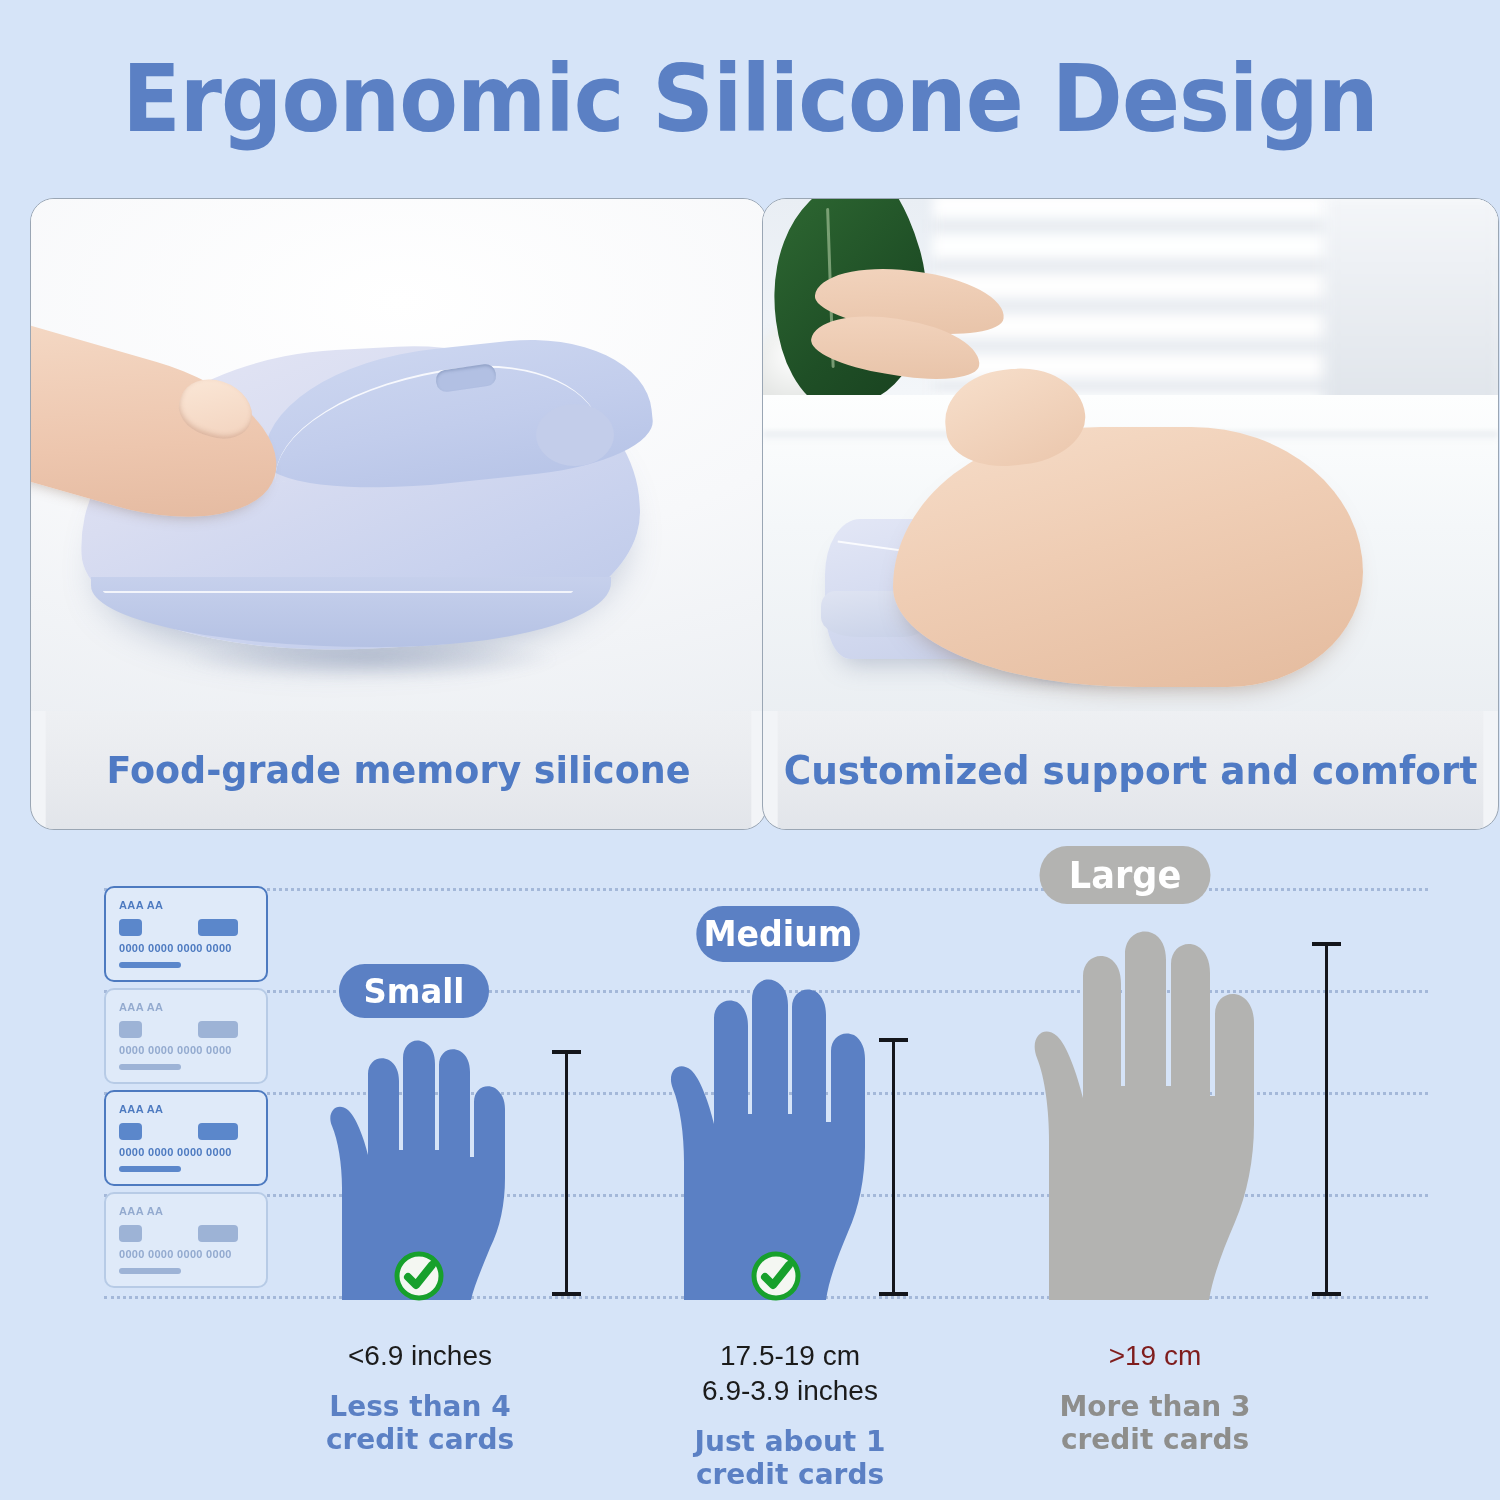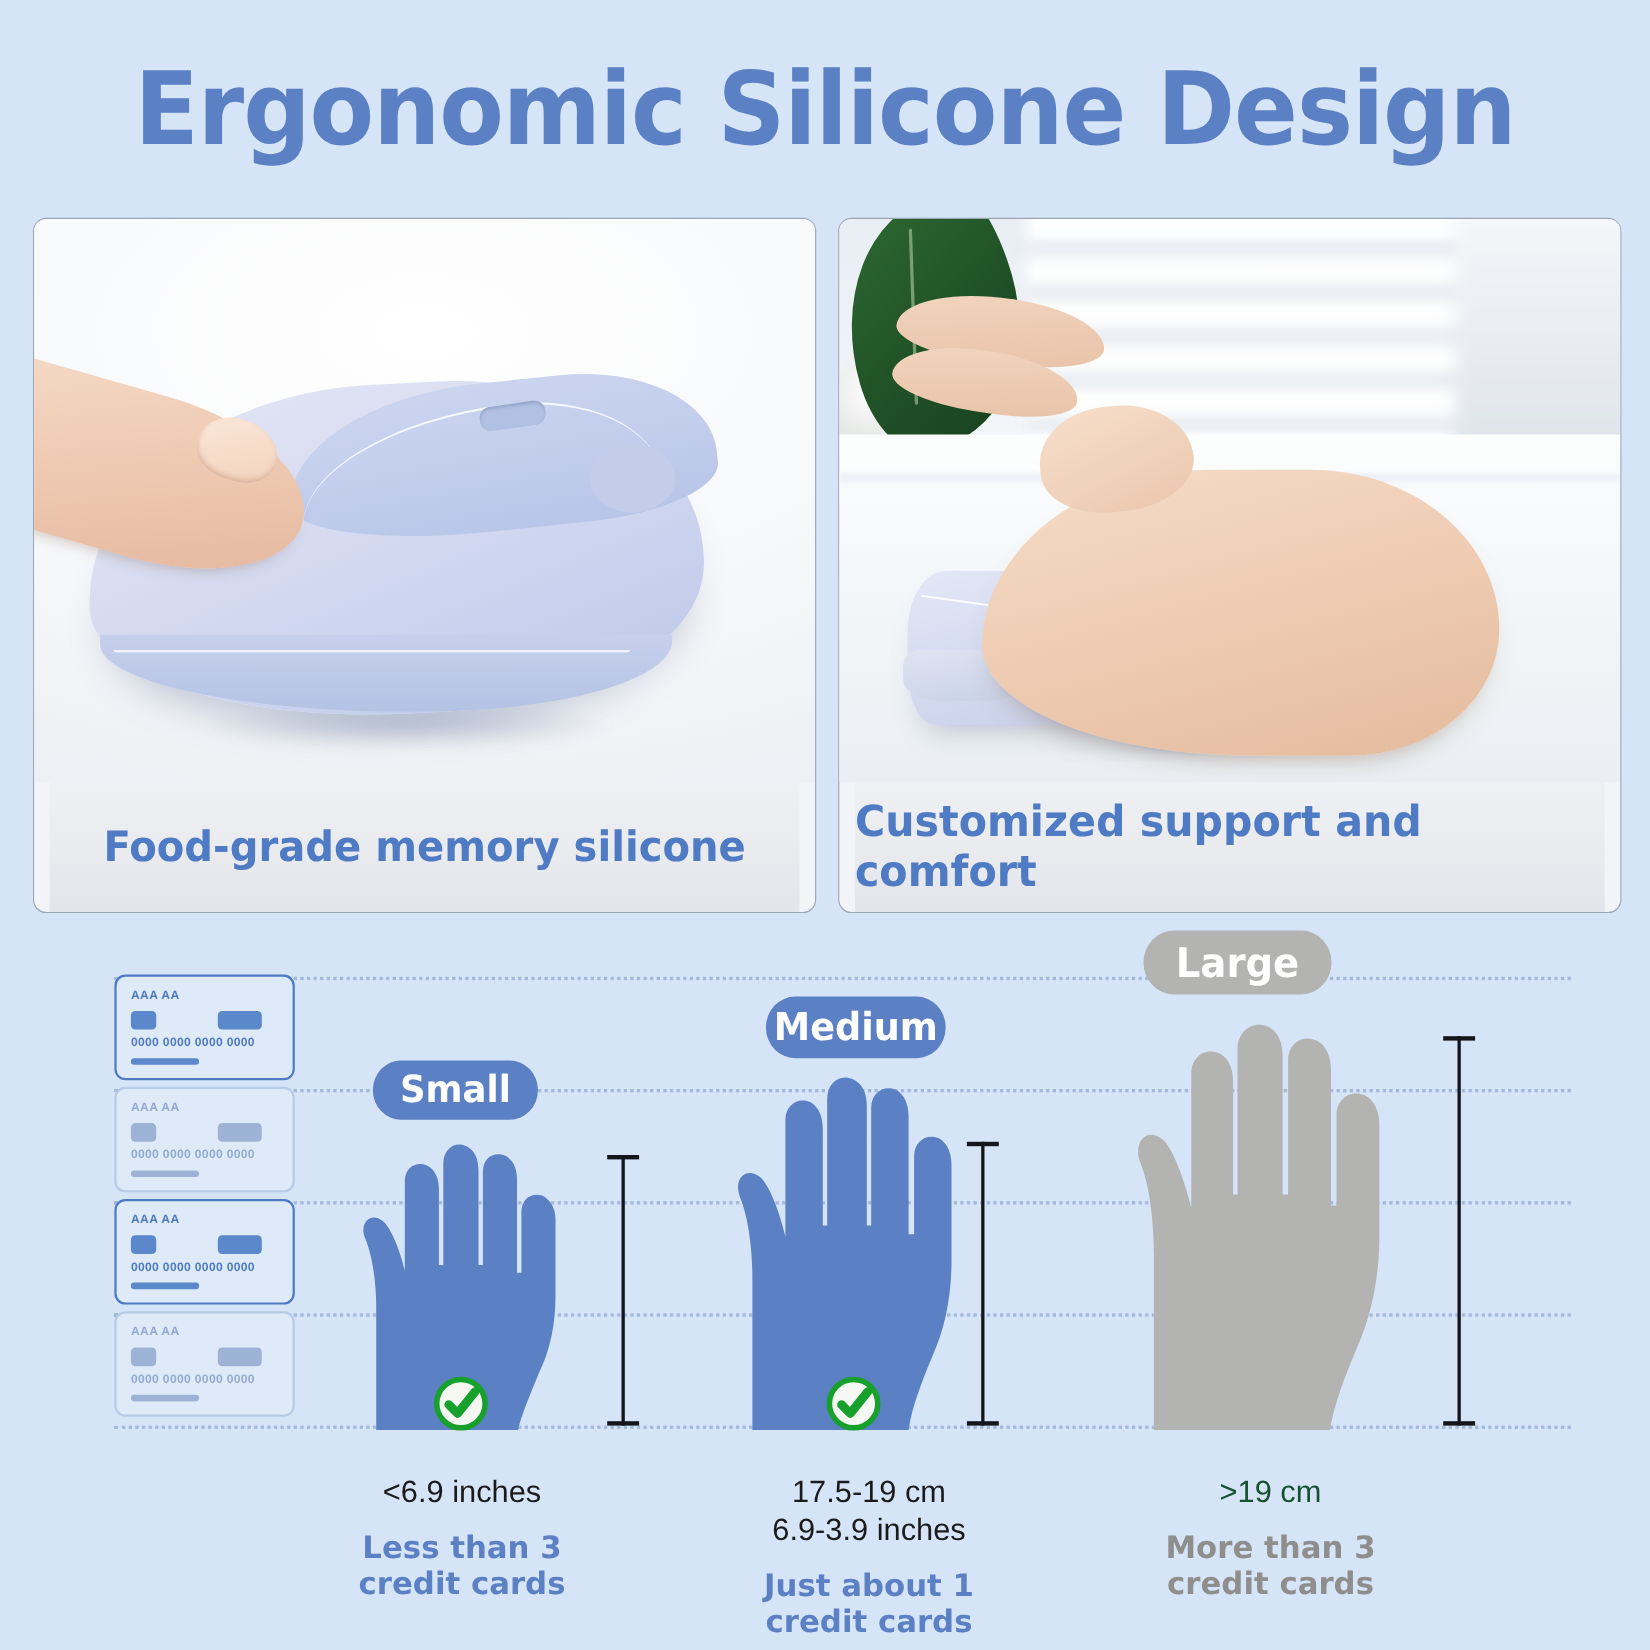--- a/index.html
+++ b/index.html
@@ -17,22 +17,23 @@
     font-family:"DejaVu Sans", sans-serif;
     font-weight:bold;font-size:92px;line-height:96px;
     color:#5b80c4;letter-spacing:-1px;
     transform:scaleX(0.93);transform-origin:50% 50%;
     white-space:nowrap;
   }
 
   
   .panel{
     position:absolute;top:198px;height:630px;width:710px;
-    border:1px solid #9aa6b4;border-radius:12px;overflow:hidden;
+    border:1px solid #9aa6b4;border-radius:24px;overflow:hidden;
     background:#f2f4f7;
+    padding-left:25px;
   }
   .panel.left{left:30px;}
   .panel.right{left:762px;}
   .photo{position:absolute;left:0;top:0;width:100%;height:512px;overflow:hidden;}
   .cap{
     position:absolute;left:0;bottom:0;width:100%;height:118px;
     display:flex;align-items:center;justify-content:center;
     background:linear-gradient(180deg,#eef0f3 0%,#e8eaee 60%,#e2e5ea 100%);
     font-family:"DejaVu Sans", sans-serif;
     font-weight:bold;font-size:39px;color:#4f7ac4;
@@ -223,21 +224,21 @@
   .bar::after{bottom:0;}
 
   .check{position:absolute;width:52px;height:52px;}
   .check svg{display:block;}
 
   .meas{
     position:absolute;text-align:center;
     font-family:"Liberation Sans", sans-serif;
   }
   .meas .cm,.meas .inch{font-size:28px;line-height:35px;color:#1b1b1b;}
-  .meas.muted .cm,.meas.muted .inch{color:#14532d;}
+  .meas.muted .cm,.meas.muted .inch{color:#7f1d1d;}
   .meas .note{
     margin-top:17px;font-family:"DejaVu Sans", sans-serif;
     font-weight:bold;font-size:28px;line-height:33px;color:#5b80c4;
   }
   .meas.muted .note{color:#8e8e8c;}
 </style>
 </head>
 <body>
 
 <div class="stage">
@@ -369,21 +370,21 @@
     <div class="bar" style="left:565px;top:222px;height:246px;"></div>
     <div class="check" style="left:393px;top:422px;">
       <svg width="52" height="52" viewBox="0 0 52 52">
         <circle cx="26" cy="26" r="22" fill="#f4f7f2" stroke="#17a02c" stroke-width="5"></circle>
         <path d="M15 27 L23 35 L39 15" fill="none" stroke="#17a02c" stroke-width="8" stroke-linecap="round" stroke-linejoin="round"></path>
       </svg>
     </div>
 
     <div class="meas" style="left:270px;top:510px;width:300px;">
       <div class="inch">&lt;6.9 inches</div>
-      <div class="note" style="white-space:pre-line">Less than 3
+      <div class="note" style="white-space:pre-line">Less than 4
 credit cards</div>
     </div>
 
     <div class="meas" style="left:640px;top:510px;width:300px;">
       <div class="cm">17.5-19 cm</div>
       <div class="inch">6.9-3.9 inches</div>
       <div class="note" style="white-space:pre-line">Just about 1
 credit cards</div>
     </div>
 

